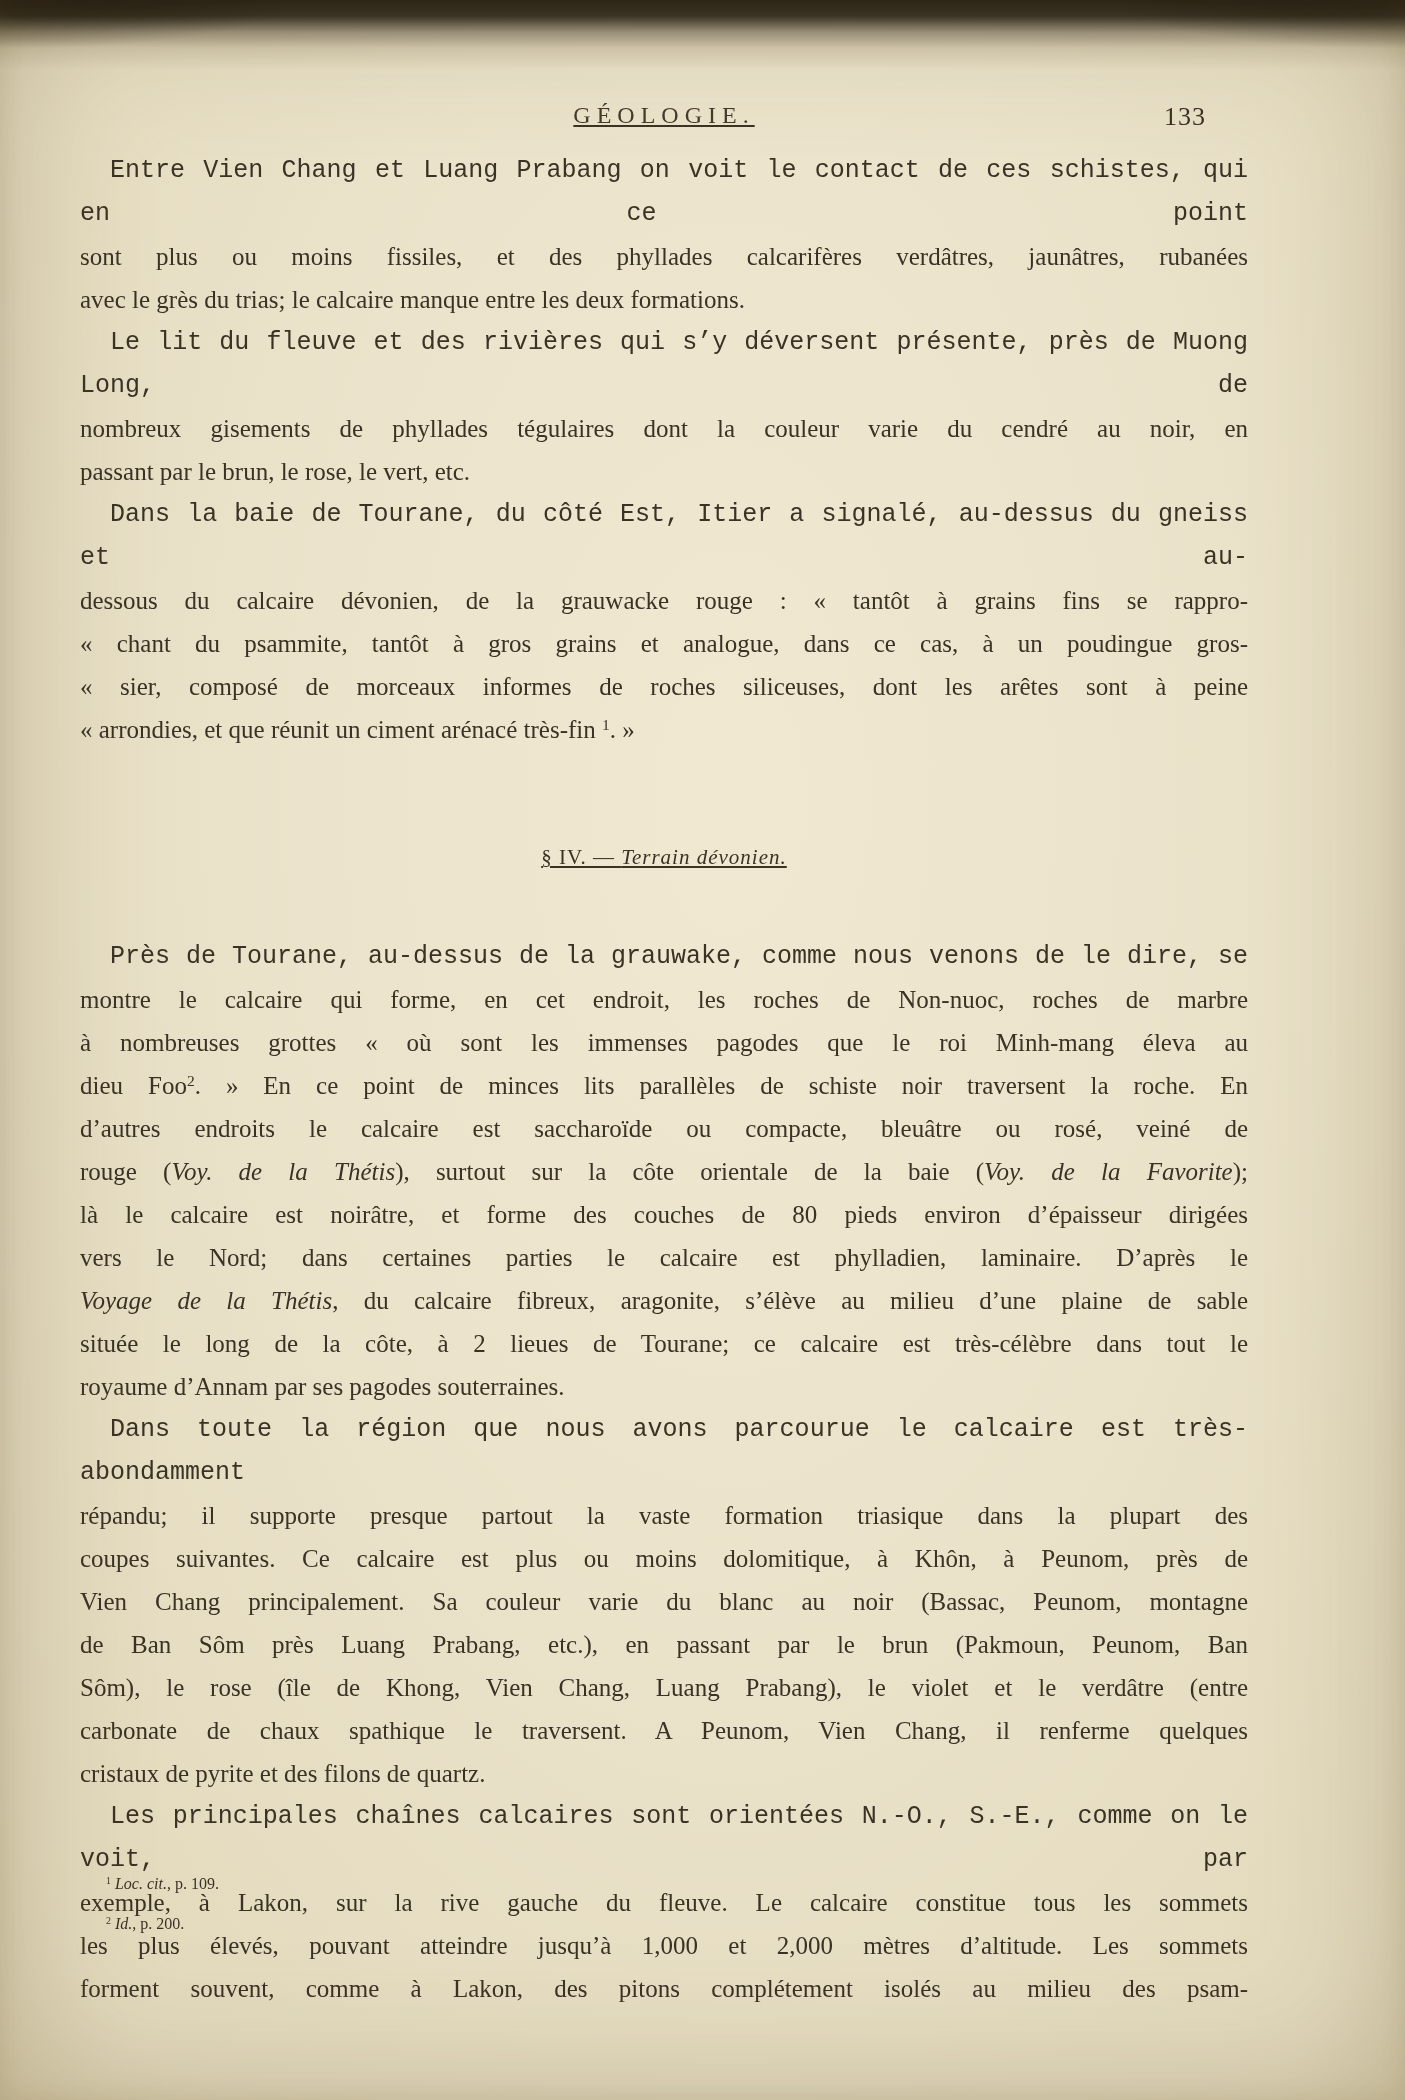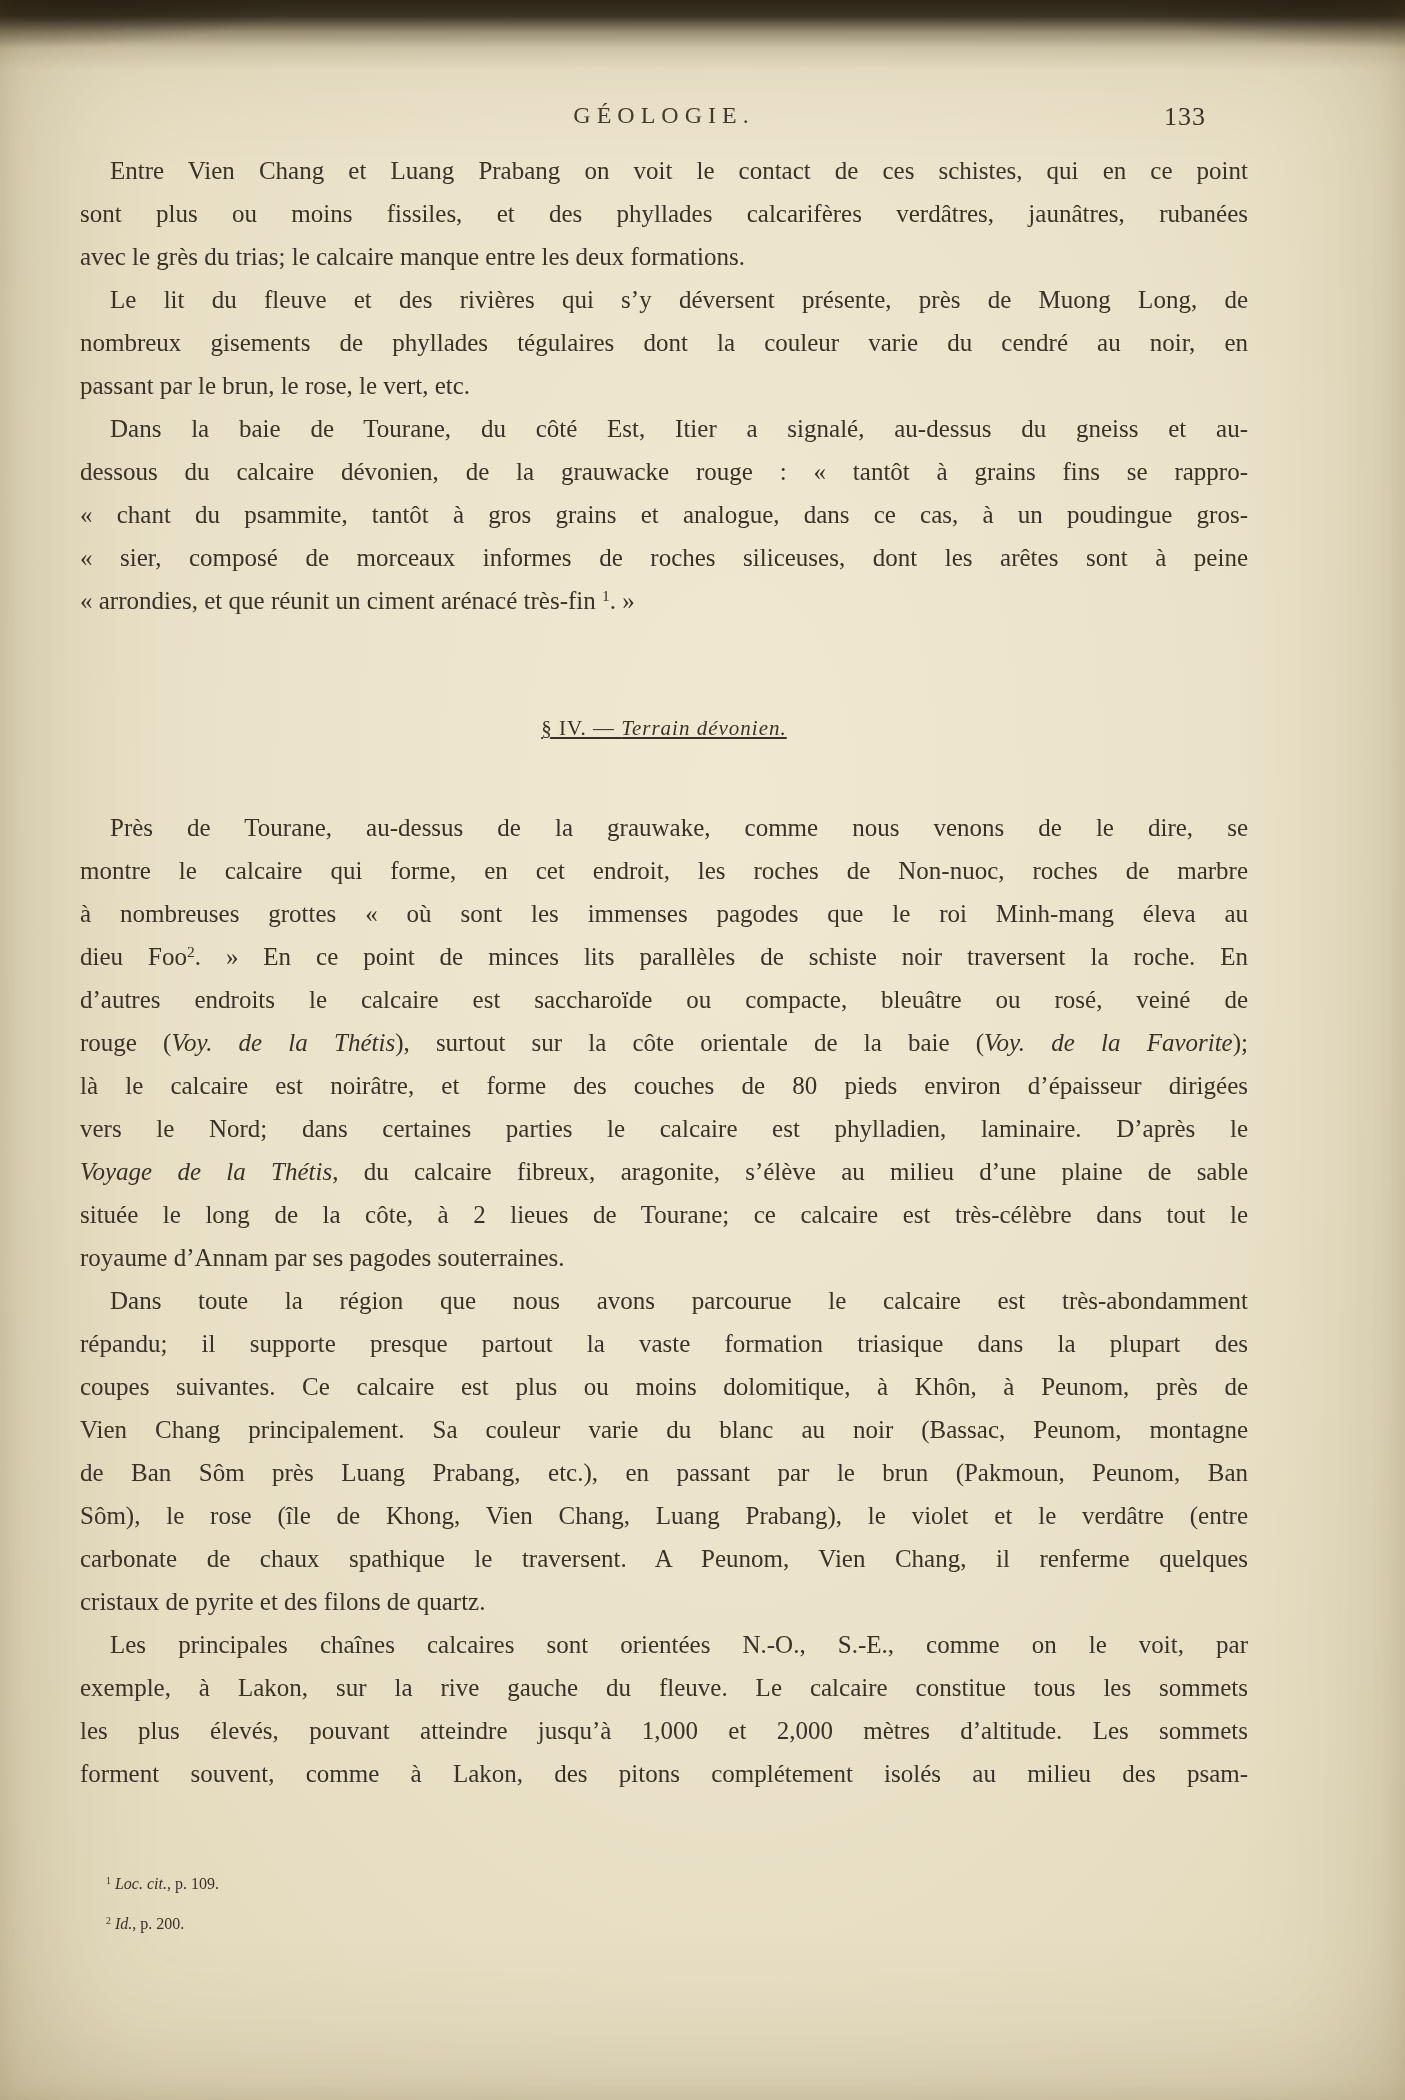--- a/index.html
+++ b/index.html
@@ -28,21 +28,21 @@
       radial-gradient(ellipse 420px 70px at 100% 0%, rgba(18,14,7,0.5), rgba(0,0,0,0) 70%),
       linear-gradient(to bottom,
         rgba(21,16,9,0.95) 0px,
         rgba(24,19,10,0.86) 16px,
         rgba(52,42,23,0.42) 32px,
         rgba(84,69,38,0.14) 48px,
         rgba(0,0,0,0) 70px);
     pointer-events: none;
   }
   .header {
-    position: absolute; top: 102px; left: 80px; width: 1168px; height: 34px;
+    position: absolute; top: 102px; left: 80px; width: 1168px; height: 34px; text-decoration: underline;
   }
   .running-title {
     text-align: center;
     font-size: 24px;
     letter-spacing: 6px;
     color: #433a2c;
   }
   .page-number {
     position: absolute; right: 42px; top: 0;
     font-size: 26px;
@@ -55,21 +55,21 @@
     font-kerning: normal;
   }
   .block { margin: 0; }
   .block-para .line {
     text-align: justify;
     text-align-last: justify;
   }
   .block-para .line.last {
     text-align-last: left;
   }
-  .line.indent { text-indent: 30px; }
+  .line.indent { text-indent: 30px; font-family: Liberation Mono, monospace; }
   .block-heading {
     margin-top: 88px;
     margin-bottom: 60px;
     font-size: 21px;
     line-height: 36px;
   }
   .block-heading .line {
     text-align: center;
     text-align-last: center;
     letter-spacing: 1px;

